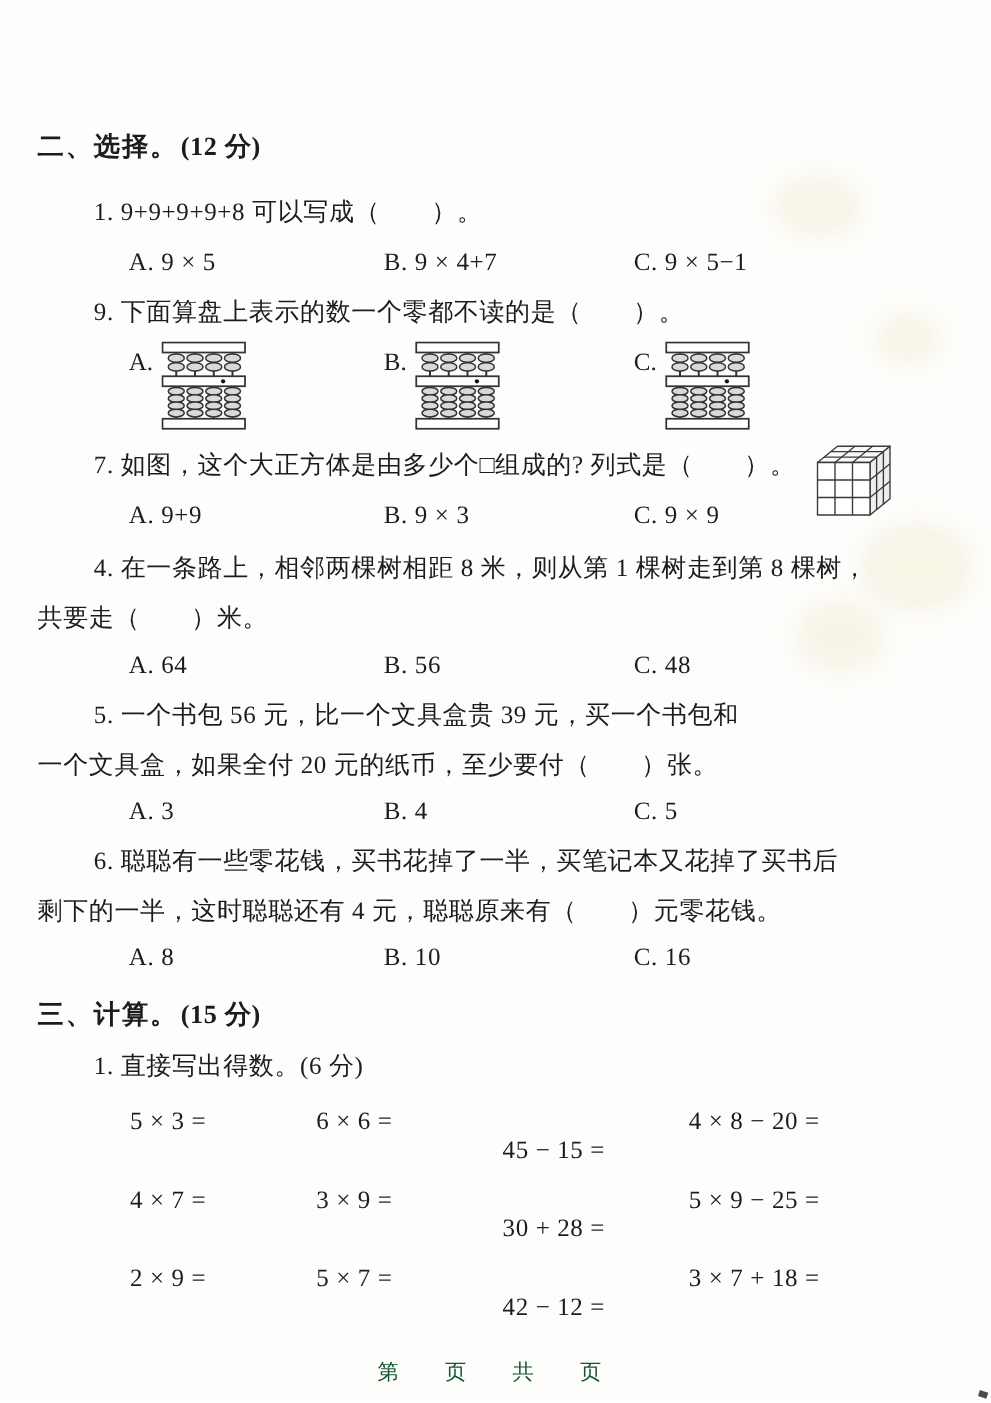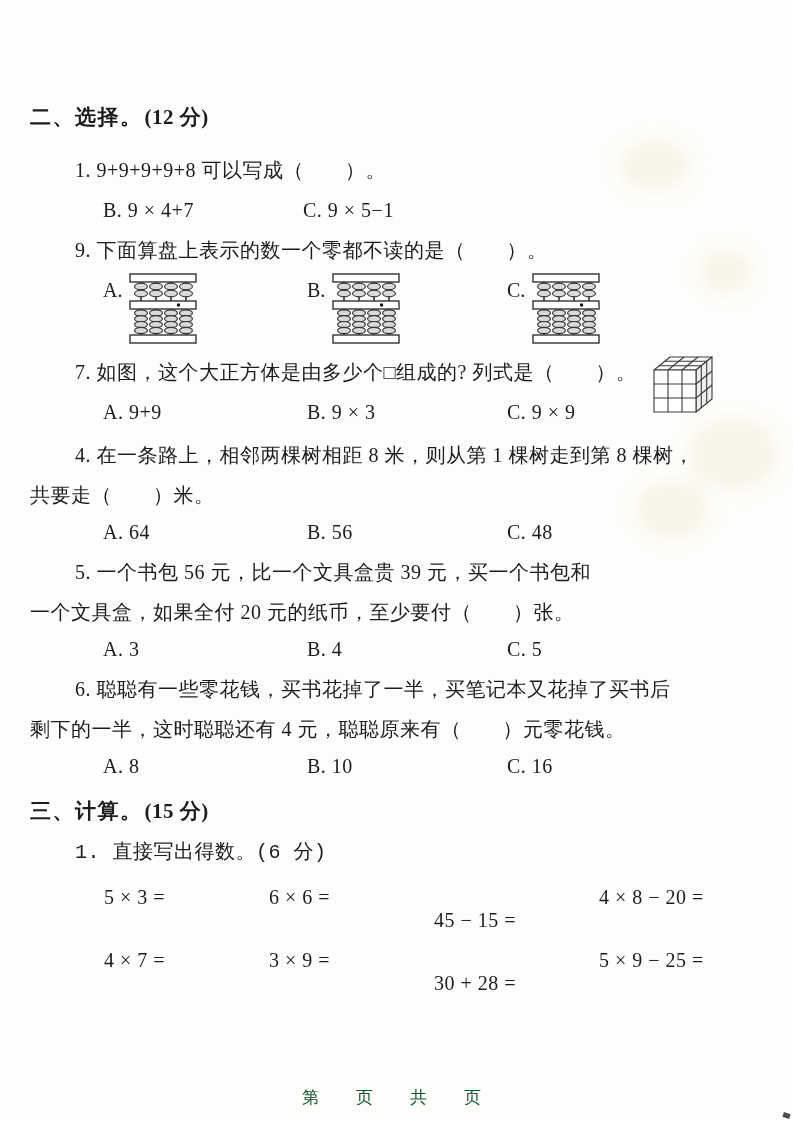--- a/index.html
+++ b/index.html
@@ -15,32 +15,32 @@
   }
   .content { position: absolute; left: 30px; top: 102px; width: 733px; }
   .sec-title { font-size: 21px; line-height: 30px; font-weight: 700; letter-spacing: 1.5px; margin-bottom: 23px; }
   .sec-title .score { font-weight: 600; letter-spacing: 0.5px; margin-left: 2px; }
   .mb28 { margin-bottom: 12px; }
   .line { font-size: 20px; line-height: 30px; letter-spacing: 0.5px; }
   .qline { padding-left: 45px; margin-bottom: 10px; }
   .mb8 { margin-bottom: 8px !important; }
   .mb7 { margin-bottom: 7px !important; }
   .mb13 { margin-bottom: 13px !important; font-family: Liberation Serif, serif; }
-  .mb14 { margin-bottom: 14px !important; font-family: Liberation Mono, monospace; }
+  .mb14 { margin-bottom: 14px !important; }
   .mb15 { margin-bottom: 15px !important; justify-content: space-between; }
   .contline { padding-left: 0; margin-bottom: 10px; }
   .opts { display: flex; padding-left: 73px; margin-bottom: 10px; }
   .opts .o1 { width: 204px; }
   .opts .o2 { width: 200px; }
   .opts .o3 { flex: 1; }
   .abacus-row { display: flex; padding-left: 73px; margin-bottom: 10px; height: 74px; }
   .ab-opt { display: flex; align-items: flex-start; gap: 7px; }
   .ab-opt .lbl { font-size: 20px; line-height: 30px; margin-top: 2px; }
   .ab1 { width: 204px; } .ab2 { width: 200px; } .ab3 { flex: 1; }
-  .calc-row { display: flex; padding-left: 74px; margin-bottom: 10px; gap: 16px; }
+  .calc-row { display: flex; padding-left: 74px; margin-bottom: 10px; }
   .c1 { width: 149px; } .c2 { width: 149px; } .c3 { width: 149px; margin-top: 23px; } .c4 { flex: 1; }
   .cube-wrap { position: absolute; left: 650px; top: 354px; }
   .footer {
     position: absolute; left: 0; right: 0; top: 1086px;
     text-align: center; font-size: 17px; letter-spacing: 10px; color: #14532d;
   }
   .wm { position: absolute; background: #efe6c8; filter: blur(8px); opacity: 0.38; border-radius: 50%; }
   .wm1 { left: 620px; top: 140px; width: 70px; height: 50px; }
   .wm2 { left: 688px; top: 418px; width: 90px; height: 72px; }
   .wm3 { left: 636px; top: 480px; width: 72px; height: 58px; }
@@ -98,20 +98,21 @@
   <div class="wm wm2"></div>
   <div class="wm wm3"></div>
   <div class="wm wm4"></div>
 
   <div class="content">
 
     <div class="sec-title"><span>二、选择。</span><span class="score">(12 分)</span></div>
 
     <div class="line qline">1. 9+9+9+9+8 可以写成（　　）。</div>
     <div class="opts">
+      <span class="line o1">A. 9 × 5</span>
       <span class="line o2">B. 9 × 4+7</span>
       <span class="line o3">C. 9 × 5−1</span>
     </div>
 
     <div class="line qline mb8">9. 下面算盘上表示的数一个零都不读的是（　　）。</div>
     <div class="abacus-row">
       <div class="ab-opt ab1">
         <span class="lbl">A.</span>
         <svg width="68" height="71" viewBox="0 0 68 71">
             <use href="#abacus-sym"></use>
@@ -170,20 +171,26 @@
       <span class="line c1">5 × 3 =</span>
       <span class="line c2">6 × 6 =</span>
       <span class="line c3">45 − 15 =</span>
       <span class="line c4">4 × 8 − 20 =</span>
     </div>
     <div class="calc-row">
       <span class="line c1">4 × 7 =</span>
       <span class="line c2">3 × 9 =</span>
       <span class="line c3">30 + 28 =</span>
       <span class="line c4">5 × 9 − 25 =</span>
+    </div>
+    <div class="calc-row">
+      <span class="line c1">2 × 9 =</span>
+      <span class="line c2">5 × 7 =</span>
+      <span class="line c3">42 − 12 =</span>
+      <span class="line c4">3 × 7 + 18 =</span>
     </div>
 
   </div>
 
   <div class="cube-wrap">
     <svg width="72" height="62" viewBox="0 0 72 62">
       <g stroke="#3a3a3a" stroke-width="1.1" fill="none" stroke-linejoin="round">
         <polygon points="4,16 20,3 62,3 46,16" fill="#fafafa"></polygon>
         <polygon points="46,16 62,3 62,45 46,58" fill="#eeeeee"></polygon>
         <rect x="4" y="16" width="42" height="42" fill="#ffffff"></rect>

